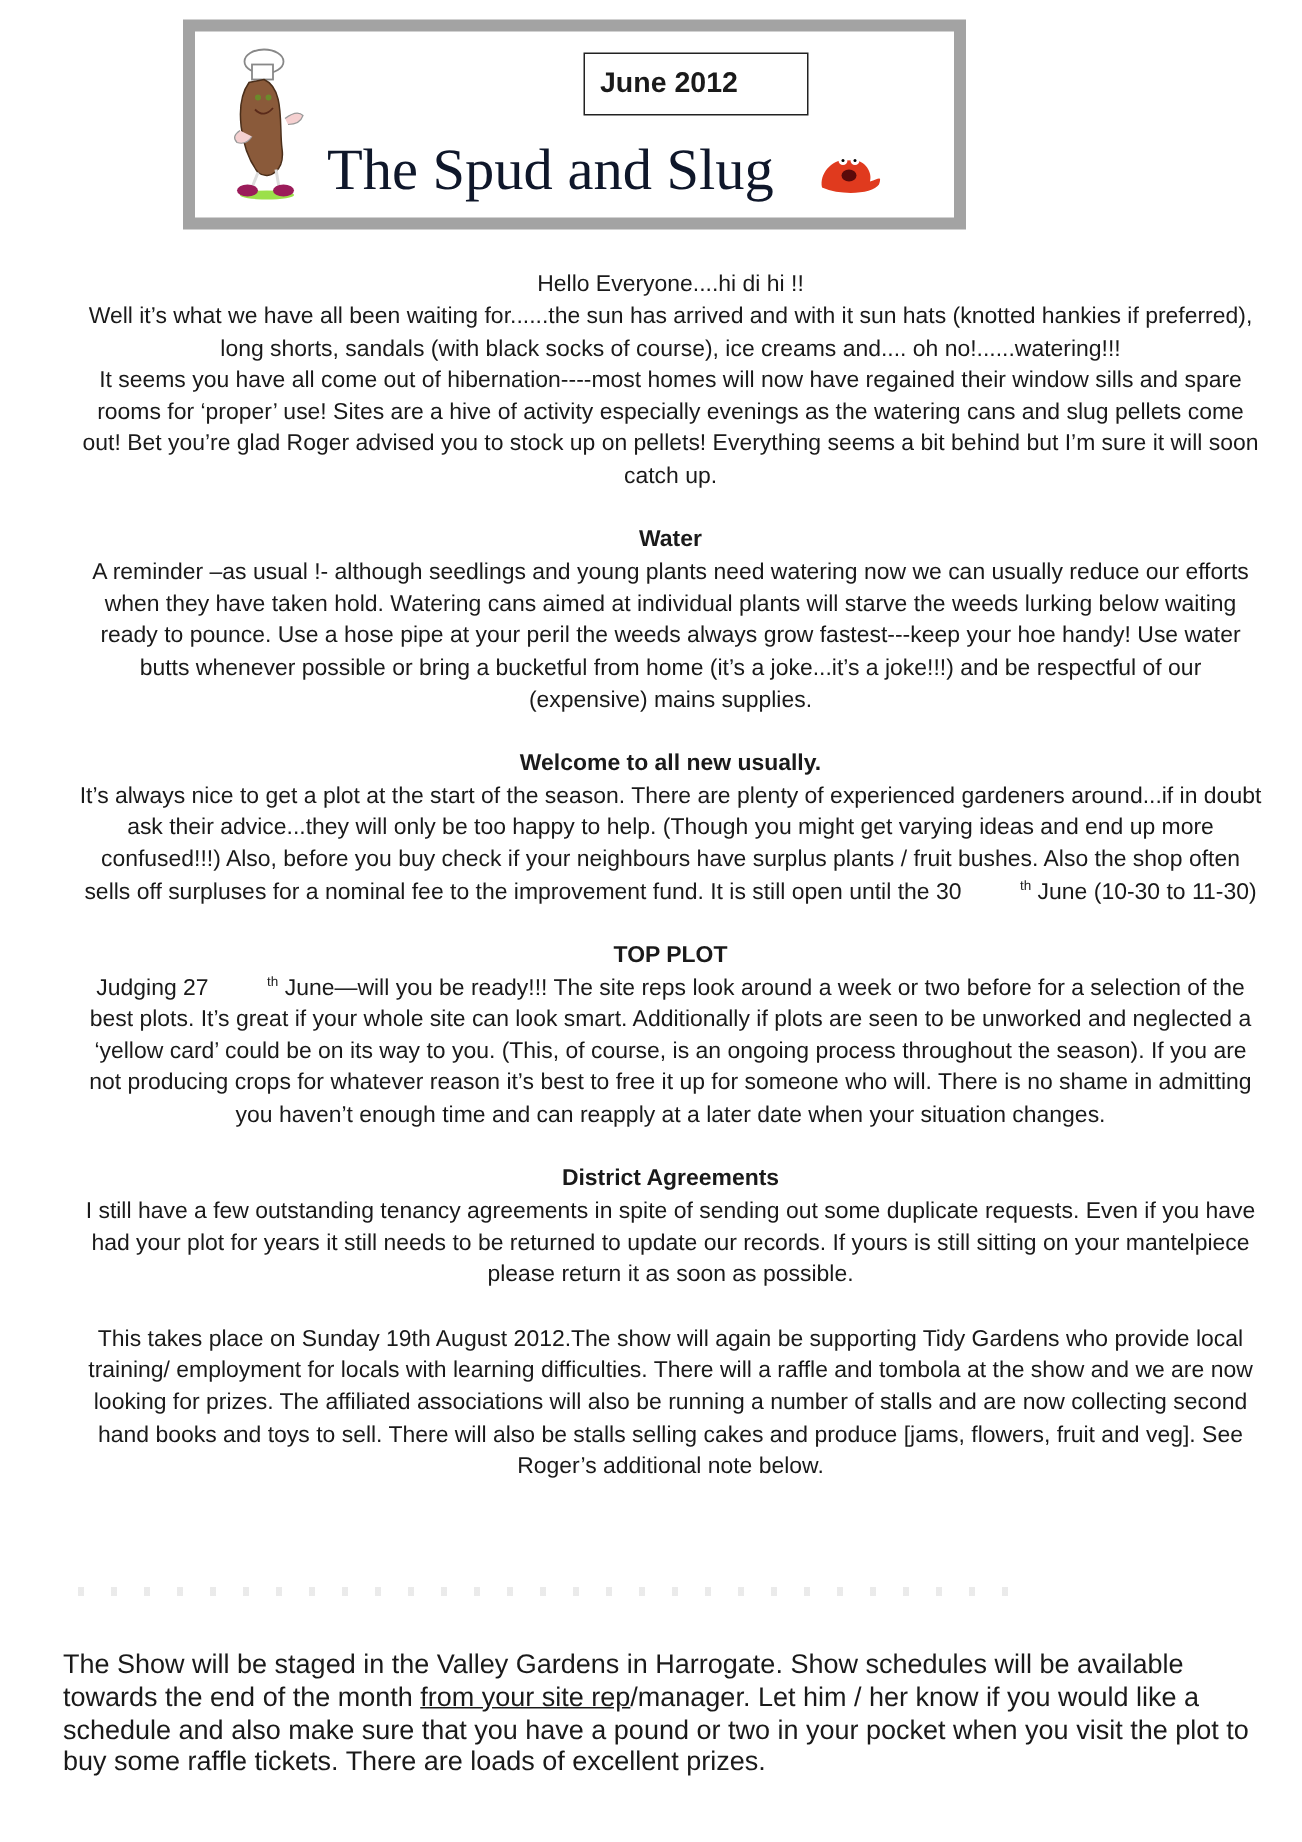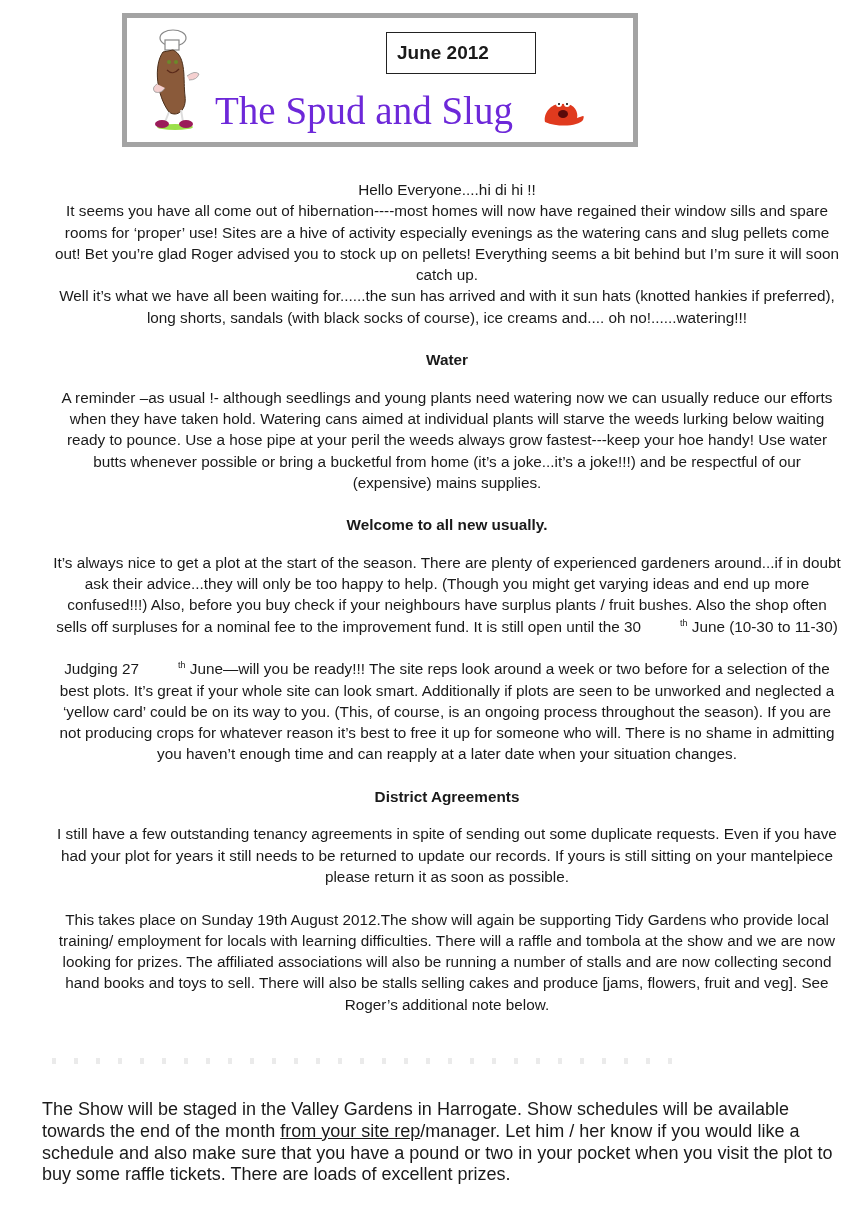--- a/index.html
+++ b/index.html
@@ -3,40 +3,40 @@
 <meta charset="utf-8">
 <style>
   html, body { margin: 0; padding: 0; background: #ffffff; }
   body {
     width: 868px; height: 1228px; position: relative; overflow: hidden;
     font-family: "Liberation Sans", "DejaVu Sans", sans-serif;
     color: #1a1a1a;
   }
   .masthead {
     position: absolute; left: 122px; top: 13px; width: 506px; height: 124px;
-    border: 5px solid #a3a3a3; box-sizing: content-box; background: #fff;
+    border: 8px solid #a3a3a3; box-sizing: content-box; background: #fff;
   }
   .date-box {
     position: absolute; left: 259px; top: 14px; width: 150px; height: 42px;
     border: 1.5px solid #222; box-sizing: border-box;
     font-weight: bold; font-size: 19px; line-height: 40px; padding-left: 10px;
   }
   .title {
     position: absolute; left: 88px; top: 70px;
     font-family: "Liberation Serif", "DejaVu Serif", serif;
-    font-size: 39px; line-height: 46px; color: #6d28d9; white-space: nowrap;
+    font-size: 39px; line-height: 46px; color: #0f172a; white-space: nowrap;
   }
   .spud { position: absolute; left: 16px; top: 8px; width: 70px; height: 106px; }
   .slug { position: absolute; left: 412px; top: 76px; width: 48px; height: 36px; }
   .content {
     position: absolute; left: 52px; top: 179px; width: 790px;
     font-size: 15.3px; line-height: 21.3px; text-align: center;
   }
   .content p { margin: 0; }
-  .content h3 { margin: 16px; font-size: 15.3px; font-weight: bold; line-height: 21.3px; }
+  .content h3 { margin: 0; font-size: 15.3px; font-weight: bold; line-height: 21.3px; }
   .section { margin-top: 21.3px; }
   sup { font-size: 9px; line-height: 0; vertical-align: 6px; margin-left: 39px; }
   .footer-note {
     position: absolute; left: 42px; top: 1099px; width: 800px;
     font-size: 18px; line-height: 21.8px;
   }
   .footer-note u { text-decoration: underline; }
   .faded-line {
     position: absolute; left: 52px; top: 1058px; width: 620px; height: 6px;
     background: repeating-linear-gradient(90deg, #ddd 0 4px, transparent 4px 22px);
@@ -71,34 +71,35 @@
     <circle cx="20" cy="10" r="3" fill="#fff"></circle>
     <circle cx="28" cy="10" r="3" fill="#fff"></circle>
     <circle cx="20" cy="10" r="1" fill="#000"></circle>
     <circle cx="28" cy="10" r="1" fill="#000"></circle>
     <ellipse cx="24" cy="20" rx="5" ry="4" fill="#5a0a0a"></ellipse>
   </svg>
 </div>
 
 <div class="content">
   <p>Hello Everyone....hi di hi  !!</p>
+  <p>Well it’s what we have all been waiting for......the sun has arrived and with it sun hats (knotted hankies if preferred), long shorts, sandals (with black socks of course), ice creams and.... oh no!......watering!!!</p>
   <p>It seems you have all come out of hibernation----most homes will now have regained their window sills and spare rooms for ‘proper’ use!  Sites are a hive of activity especially evenings as the watering cans and slug pellets come out! Bet you’re glad Roger advised you to stock up on pellets! Everything seems a bit behind but I’m sure it will soon catch up.</p>
-  <p>Well it’s what we have all been waiting for......the sun has arrived and with it sun hats (knotted hankies if preferred), long shorts, sandals (with black socks of course), ice creams and.... oh no!......watering!!!</p>
 
   <div class="section">
     <h3>Water</h3>
     <p>A reminder –as usual !- although seedlings and young plants need watering now  we can usually reduce our efforts when they have taken hold. Watering cans aimed at individual plants will starve the weeds lurking below waiting ready to pounce. Use a hose pipe at your peril the weeds always grow fastest---keep your hoe handy! Use water butts whenever possible or bring a bucketful from home (it’s a joke...it’s a joke!!!) and be respectful of our (expensive) mains supplies.</p>
   </div>
 
   <div class="section">
     <h3>Welcome to all new usually.</h3>
     <p><span>It’s always nice to get a plot at the start of the season. There are plenty of experienced gardeners around...if in doubt ask their advice...they will only be too happy to help. (Though you might get varying ideas and end up more confused!!!) Also, before you buy check if your neighbours have surplus plants / fruit bushes. Also the shop often sells off surpluses for a nominal fee to the improvement fund. It is still open until the 30</span><sup>th</sup><span> June (10-30 to 11-30)</span></p>
   </div>
 
   <div class="section">
+    <h3>TOP PLOT</h3>
     <p><span>Judging 27</span><sup>th</sup><span> June—will you be ready!!! The site reps look around a week or two before for a selection of the best plots. It’s great if your whole site can look smart. Additionally if plots are seen to be unworked and neglected a ‘yellow card’ could be on its way to you. (This, of course, is an ongoing process throughout the season). If you are not producing crops for whatever reason it’s best to free it up for someone who will. There is no shame in admitting you haven’t enough time and can reapply at a later date when your situation changes.</span></p>
   </div>
 
   <div class="section">
     <h3>District Agreements</h3>
     <p>I still have a few outstanding tenancy agreements in spite of sending out some duplicate requests. Even if you have had your plot for years it still needs to be returned to update our records. If yours is still  sitting on your mantelpiece  please  return it  as soon as possible.</p>
   </div>
 
   <div class="section">
     <p>This  takes place on Sunday 19th August 2012.The show will again be supporting Tidy Gardens who provide local training/ employment for locals  with learning difficulties. There will a raffle and tombola at the show and we are now looking for prizes. The affiliated associations will also be running a number of stalls and are now collecting second hand books and toys to sell. There will also be stalls selling cakes and produce [jams, flowers, fruit and veg]. See Roger’s additional note below.</p>

